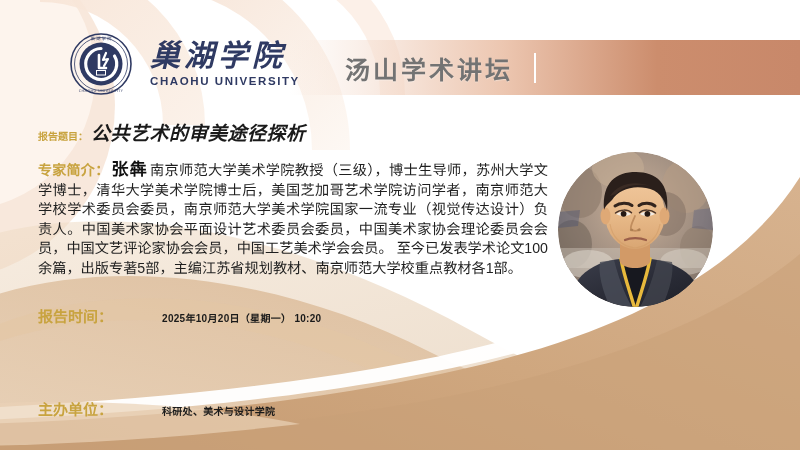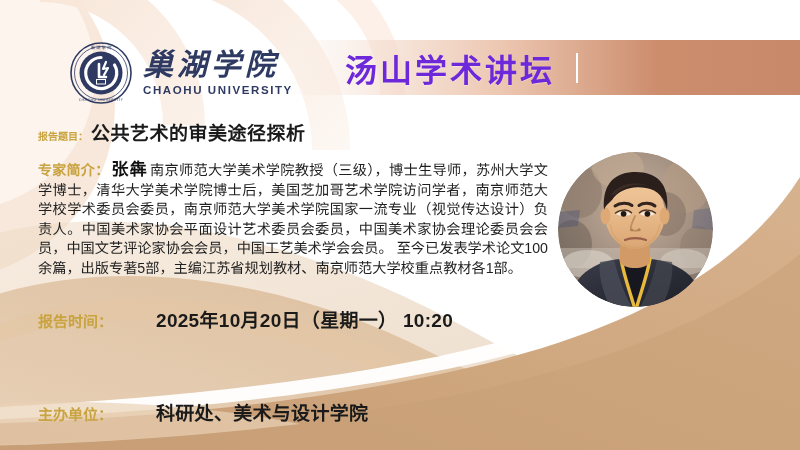--- a/index.html
+++ b/index.html
@@ -46,24 +46,24 @@
     top: 40px;
     width: 510px;
     height: 55px;
     display: flex;
     align-items: center;
     padding-left: 55px;
     box-sizing: border-box;
   }
   .banner-main {
     font-family: "DejaVu Serif", "Liberation Serif", serif;
-    font-size: 32px;
+    font-size: 25px;
     font-weight: 700;
     letter-spacing: 3px;
-    color: #6d28d9;
+    color: #737373;
     text-shadow: 0 1px 1px rgba(255,255,255,0.35);
     white-space: nowrap;
   }
   .banner-divider {
     width: 2px;
     height: 30px;
     background: #ffffff;
     margin: 0 17px 0 21px;
     flex: none;
   }
@@ -72,24 +72,24 @@
     font-size: 17px;
     letter-spacing: 3px;
     color: #ffffff;
     white-space: nowrap;
   }
 
   
   .logo-block {
     position: absolute;
     left: 70px;
-    top: 42px;
+    top: 33px;
     display: flex;
     align-items: center;
-    gap: 11px;
+    gap: 18px;
   }
   .logo-seal {
     width: 62px;
     height: 62px;
     flex: none;
   }
   .logo-text {
     display: flex;
     flex-direction: column;
     align-items: flex-start;
@@ -127,20 +127,21 @@
     font-size: 16px;
   }
   .row-title .label { font-size: 10px; }
   .title-value {
     margin-left: 3px;
     font-size: 19px;
     font-weight: 700;
     color: #1a1a1a;
     letter-spacing: 0.5px;
     white-space: nowrap;
+    font-style: italic;
   }
 
   .row-bio {
     position: absolute;
     left: 38px;
     top: 160px;
     width: 510px;
   }
   .bio-flow {
     font-size: 14.2px;
@@ -165,22 +166,22 @@
   .info-row {
     position: absolute;
     left: 38px;
     display: flex;
     align-items: baseline;
     font-size: 15px;
     gap: 40px;
   }
   .info-row .label { font-size: 15px; }
   .info-value {
-    margin-left: 3px;
-    font-size: 19px;
+    margin-left: 9px;
+    font-size: 10px;
     font-weight: 700;
     color: #1a1a1a;
     letter-spacing: 0.3px;
     white-space: nowrap;
   }
   #row-time  { top: 305px; }
   #row-place { top: 352px; }
   #row-host  { top: 398px; }
 
   

